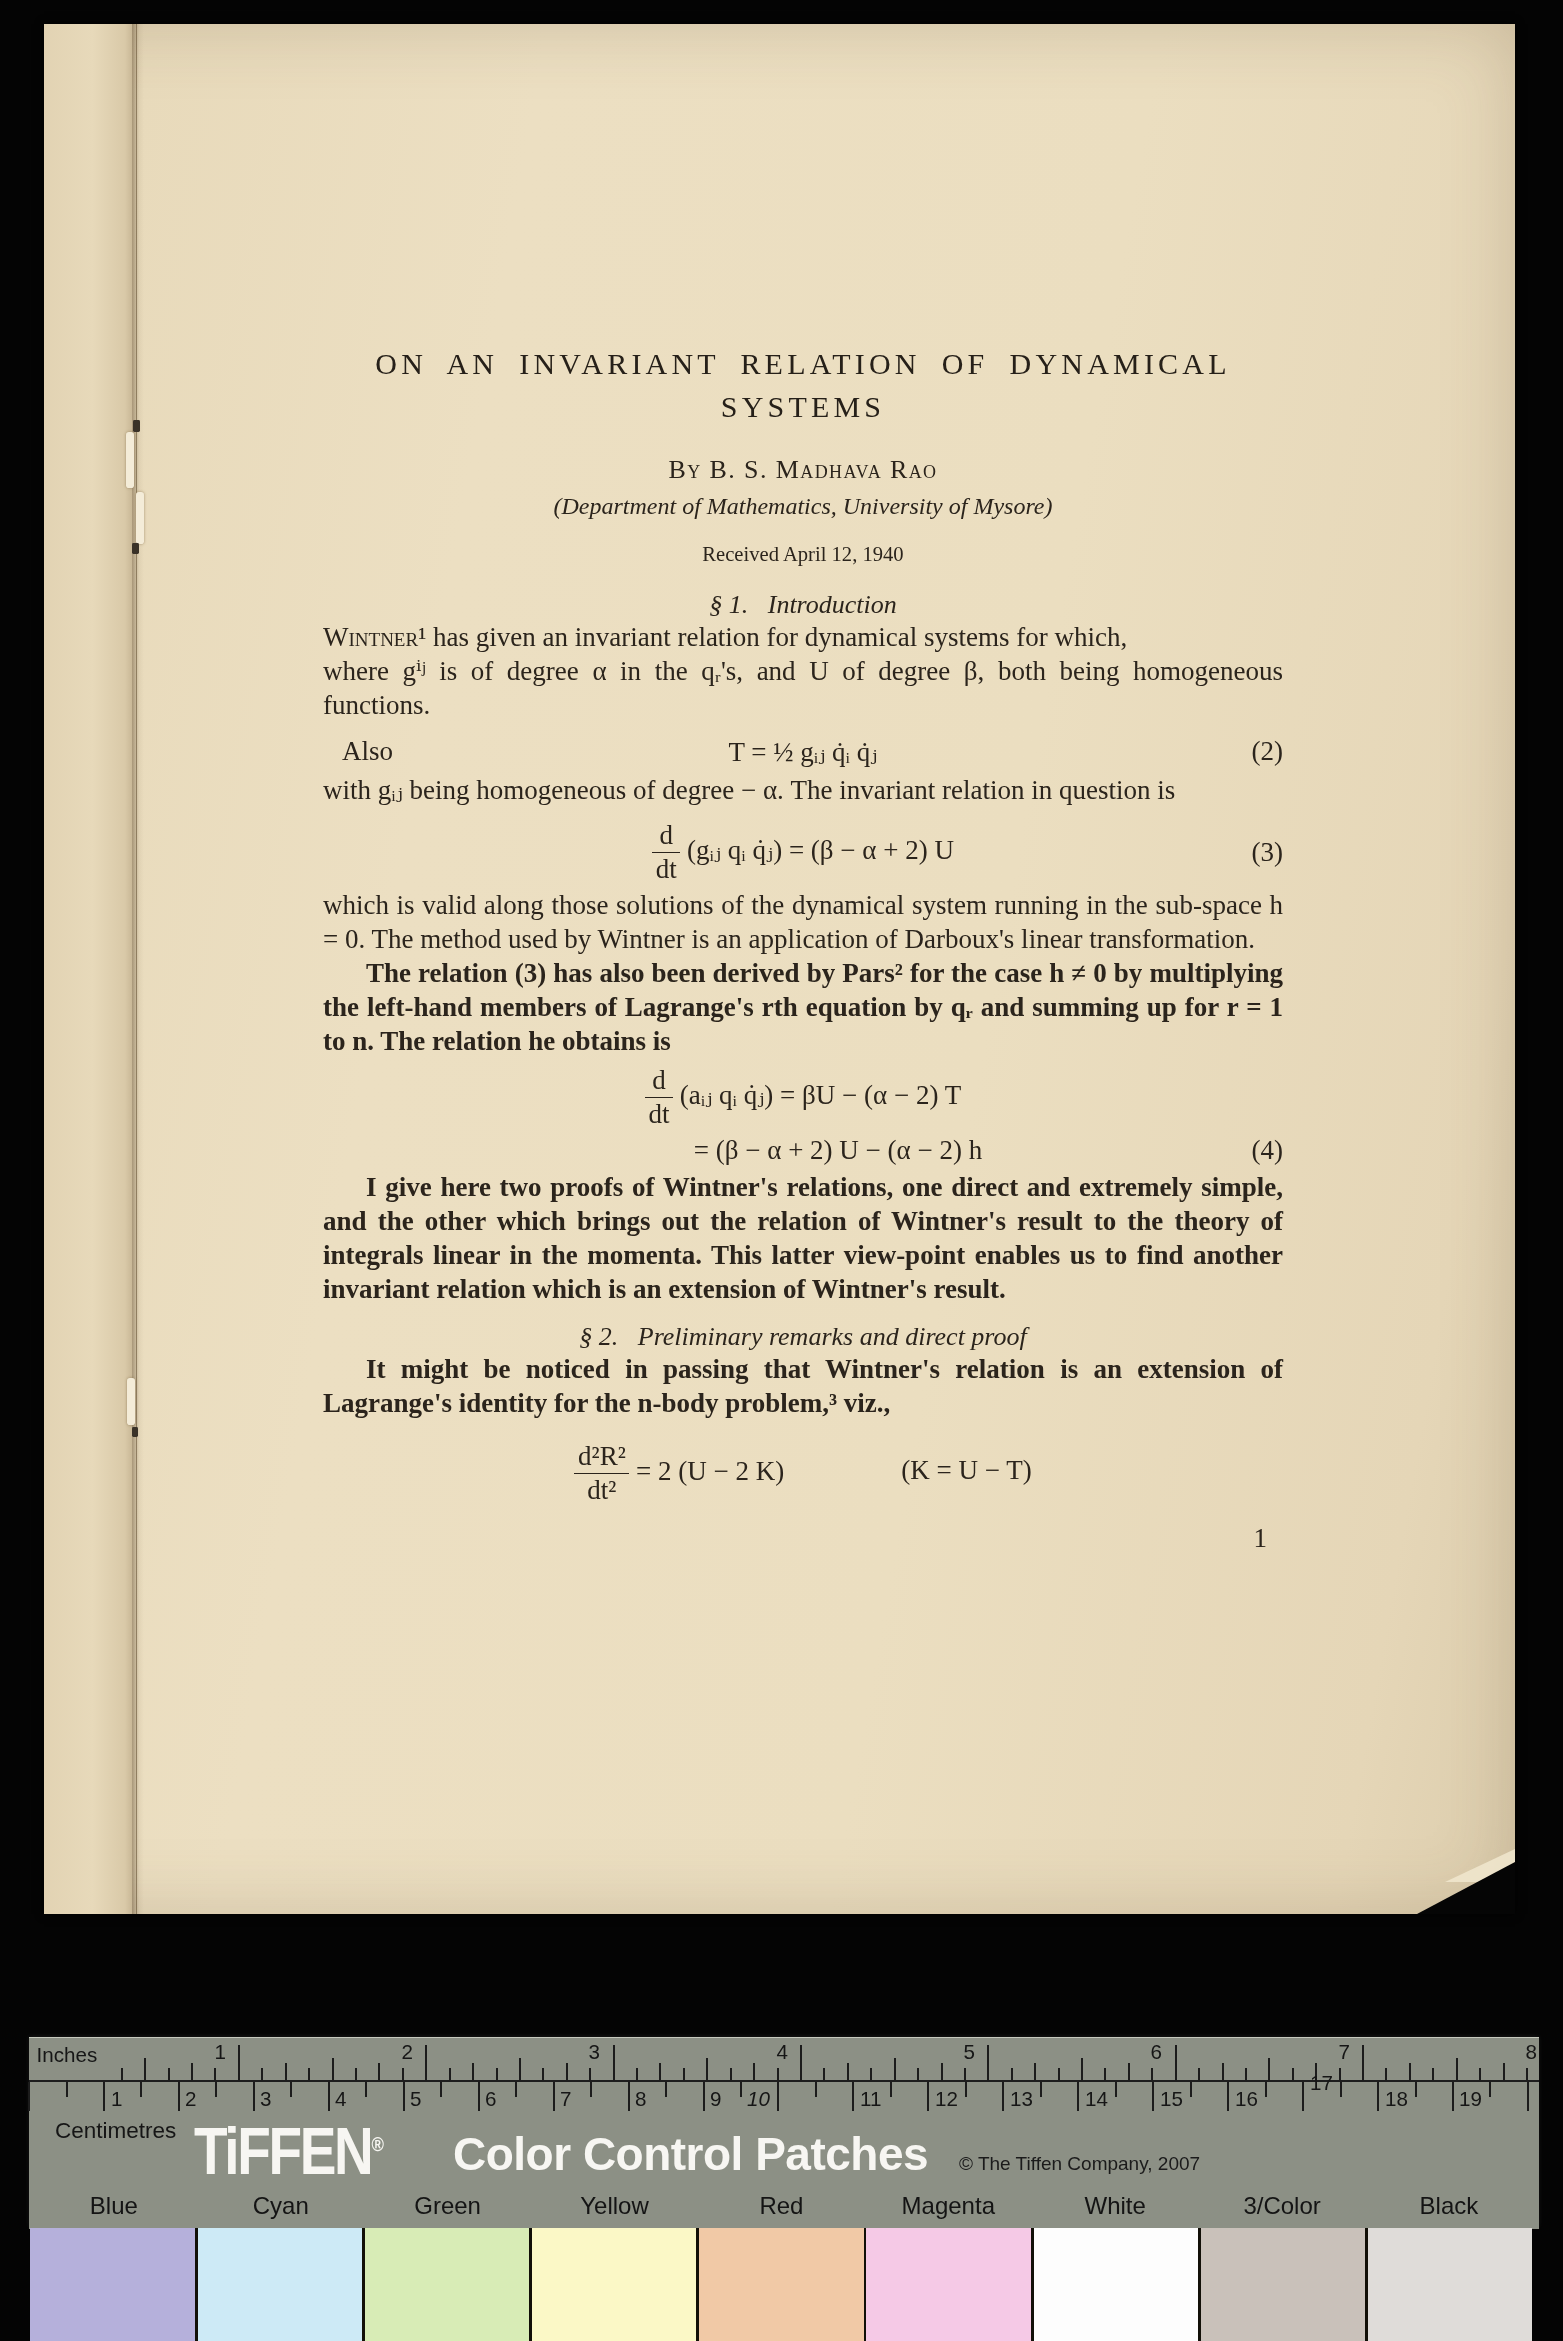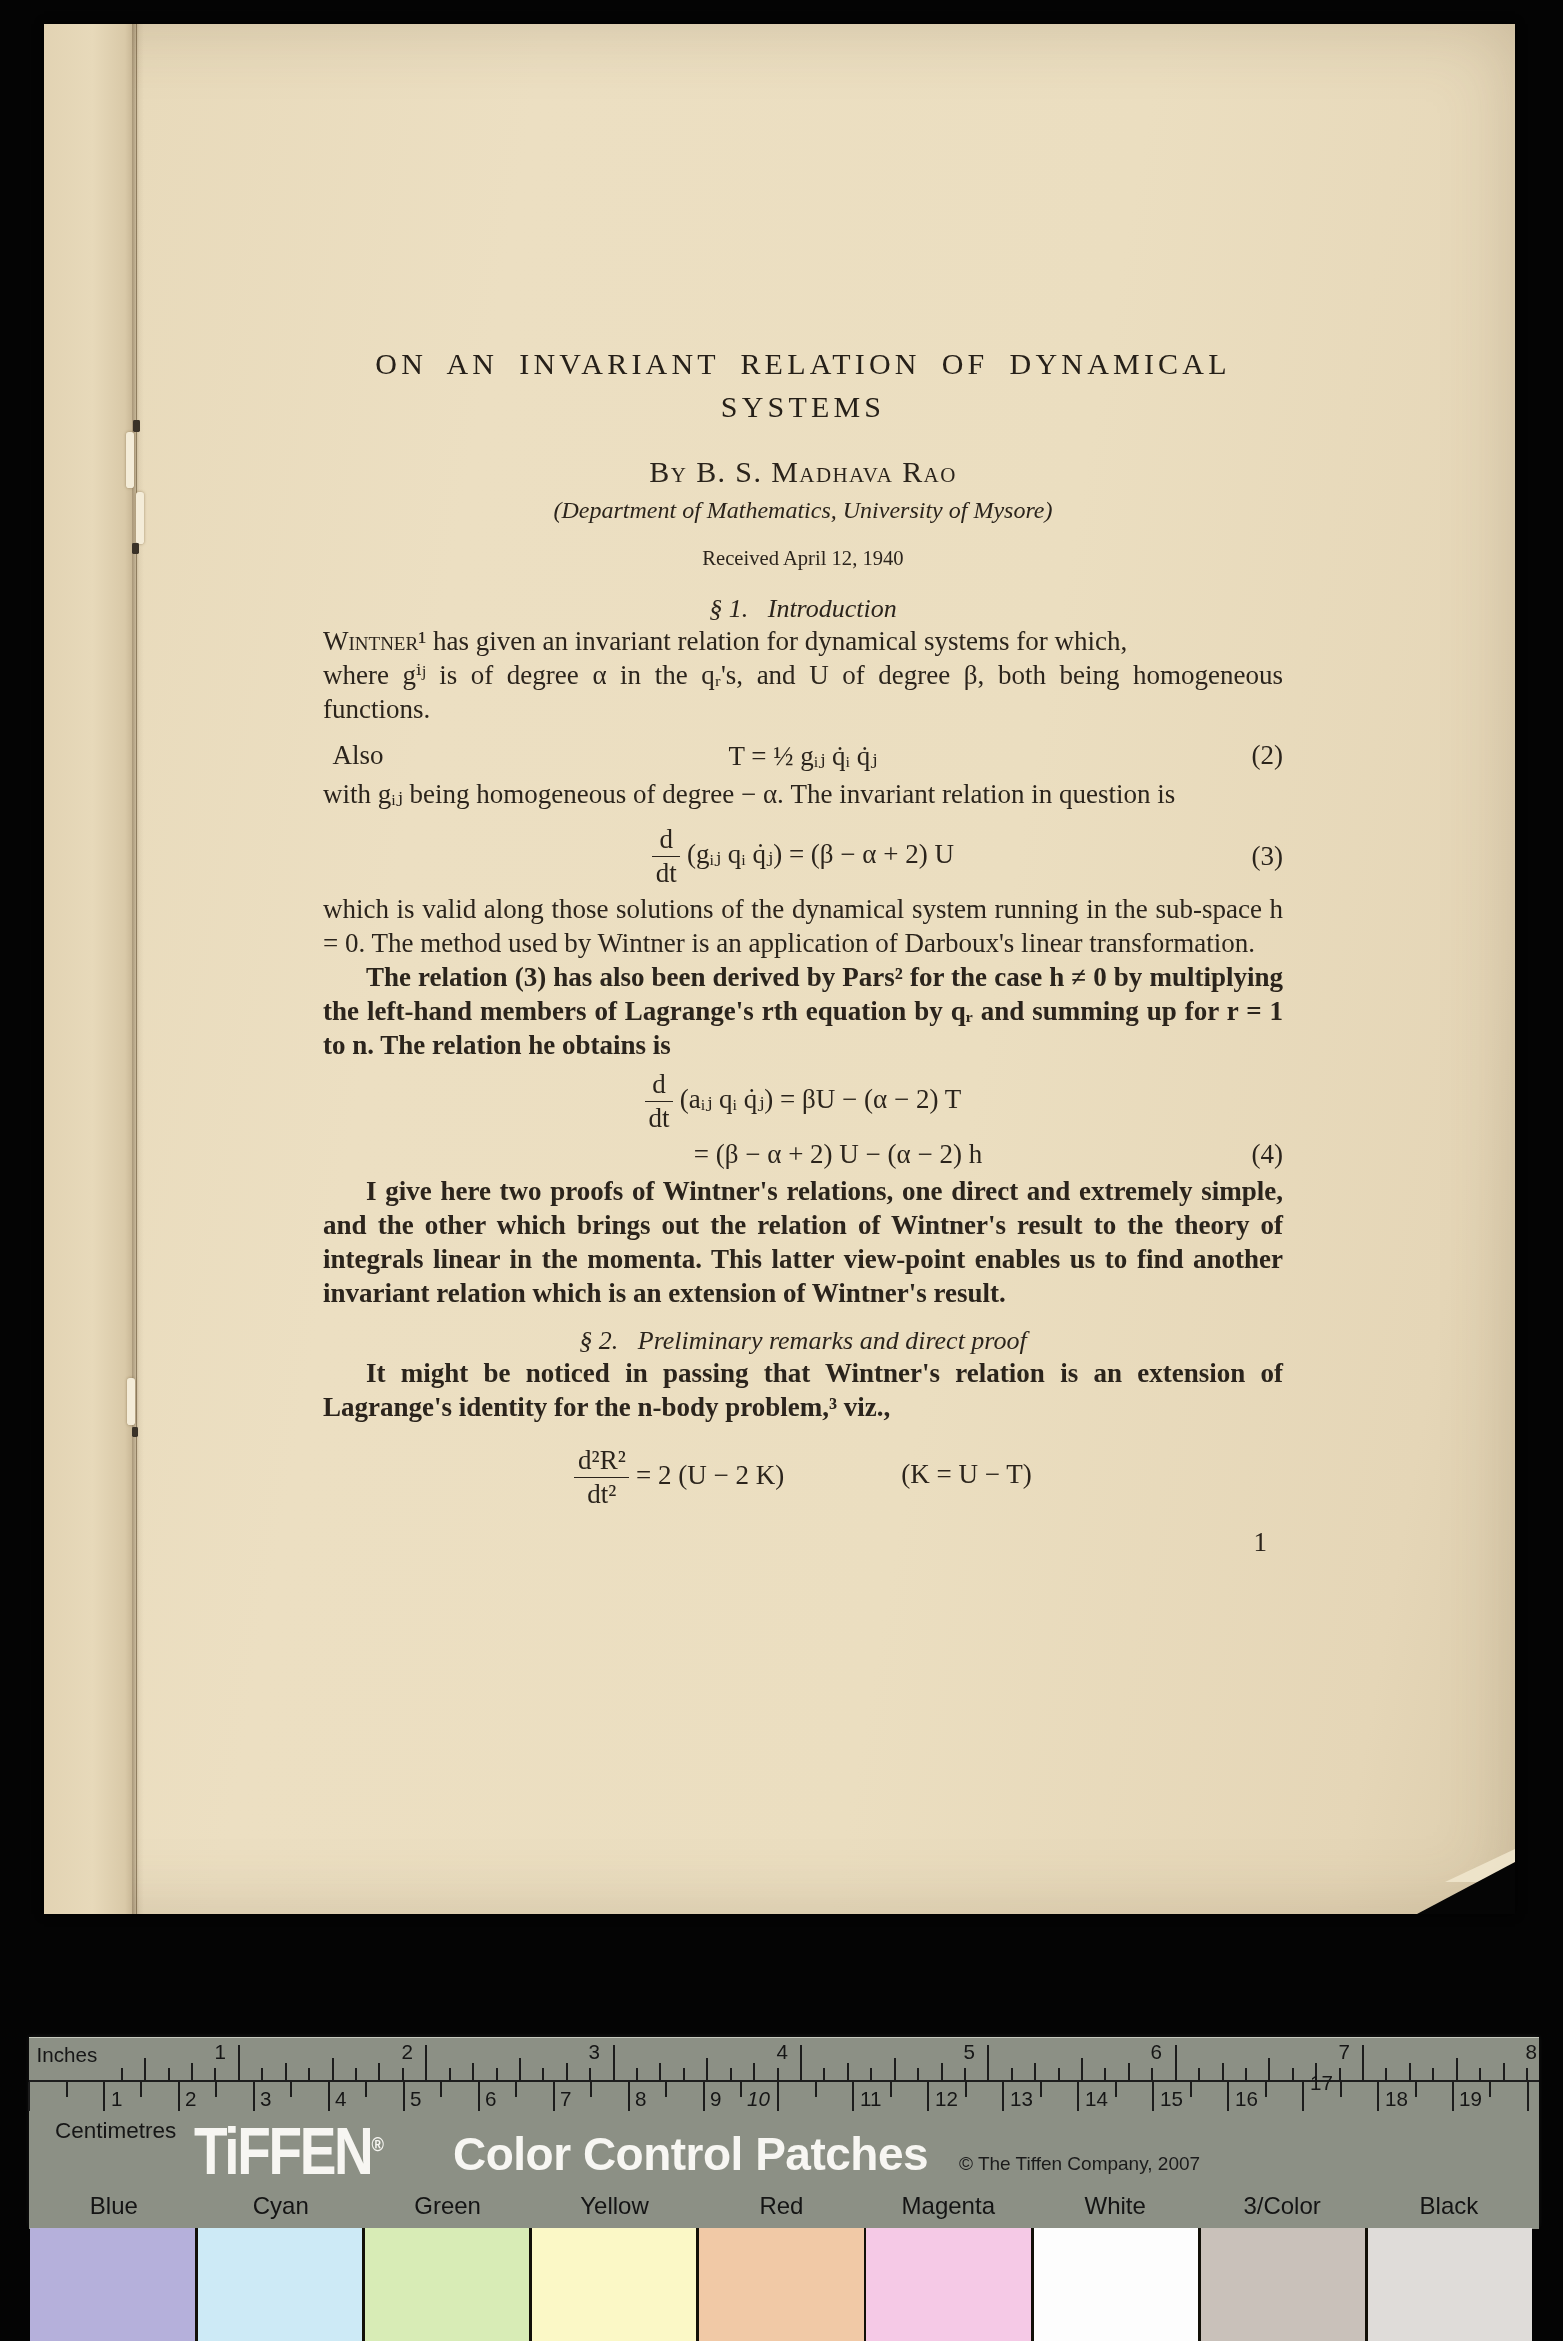--- a/index.html
+++ b/index.html
@@ -21,37 +21,37 @@
   .stitch-dark{position:absolute;background:#3a3228;border-radius:1.4px;}
   .dogear{position:absolute;right:0;bottom:0;width:0;height:0;
         border-bottom:52px solid #050505;border-left:98px solid transparent;}
   .dogear-fold{position:absolute;right:0;bottom:32px;width:0;height:0;
         border-bottom:33px solid #f1e7cf;border-left:70px solid transparent;opacity:.85;}
 
   
   .content{position:absolute;left:279px;top:0;width:960px;color:#2b241c;}
   .title{margin:318px 0 0 0;text-align:center;font-size:30px;line-height:43px;
          letter-spacing:4.2px;word-spacing:9.4px;color:#262019;}
-  .byline{margin-top:27px;text-align:center;font-variant:small-caps;font-size:30px;letter-spacing:1.4px;}
+  .byline{margin-top:27px;text-align:center;font-variant:small-caps;font-size:26px;letter-spacing:1.4px;}
   .affiliation{margin-top:7.5px;text-align:center;font-style:italic;font-size:24px;}
   .received{margin-top:23.4px;text-align:center;font-size:20.6px;}
   .sec-heading{margin-top:24px;text-align:center;font-style:italic;font-size:26px;white-space:pre-wrap;}
   p.body{font-size:27px;line-height:34px;text-align:justify;margin:0;}
   .m-p1{margin-top:19px;}
   .m-p2{margin-top:6.6px;}
   .m-p3{margin-top:6.6px;}
   .m-p4{margin-top:8.4px;}
   .m-p5{margin-top:15px;}
   .m-p6{margin-top:6.6px;}
   .m-p7{margin-top:11.2px;}
   .indent{text-indent:43px;font-weight:bold;}
   .smallcaps{font-variant:small-caps;}
   .eqrow{display:grid;grid-template-columns:70px 1fr 70px;align-items:center;
          font-size:27px;color:#2b241c;}
-  .eqrow .eq-intro{text-align:center;}
+  .eqrow .eq-intro{text-align:right;}
   .eqrow .eq-body{text-align:center;white-space:pre-wrap;}
   .eqrow .eq-num{text-align:right;}
   .m-eq1{margin-top:9.4px;min-height:43px;}
   .m-eq2{margin-top:8.4px;min-height:43px;}
   .m-eq3{margin-top:10.3px;min-height:70px;}
   .m-eq4a{margin-top:7.5px;min-height:56px;}
   .m-eq4b{margin-top:0.9px;min-height:39px;}
   .m-eq5{margin-top:16px;min-height:75px;}
   .frac{display:inline-block;vertical-align:middle;text-align:center;margin-right:6.6px;}
   .frac .top{display:block;padding:0 3.7px 0.9px 3.7px;border-bottom:1.9px solid #2b241c;}

